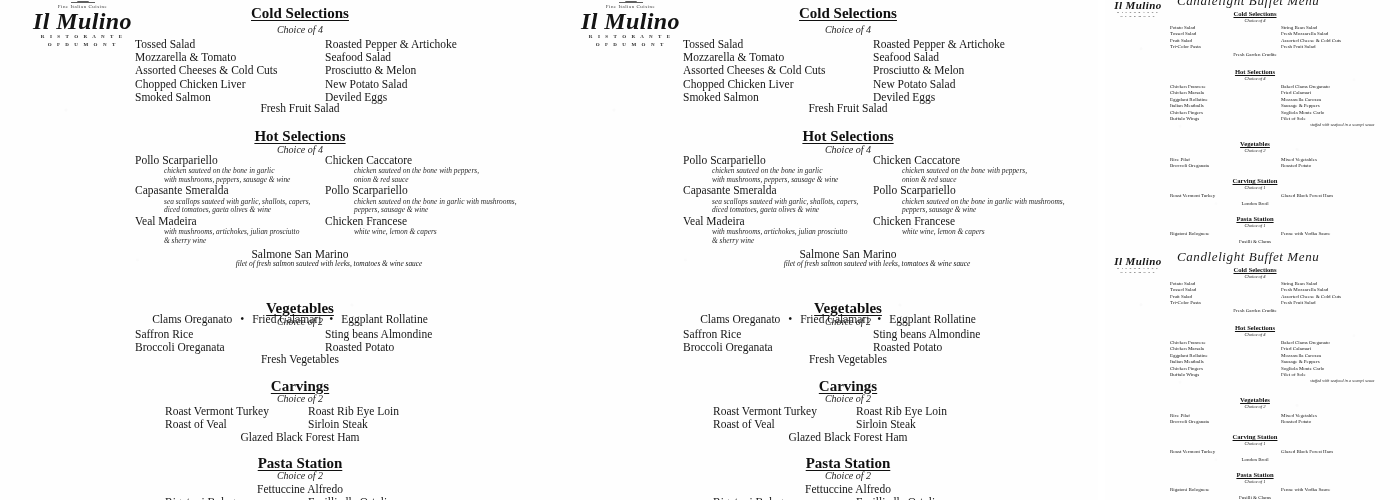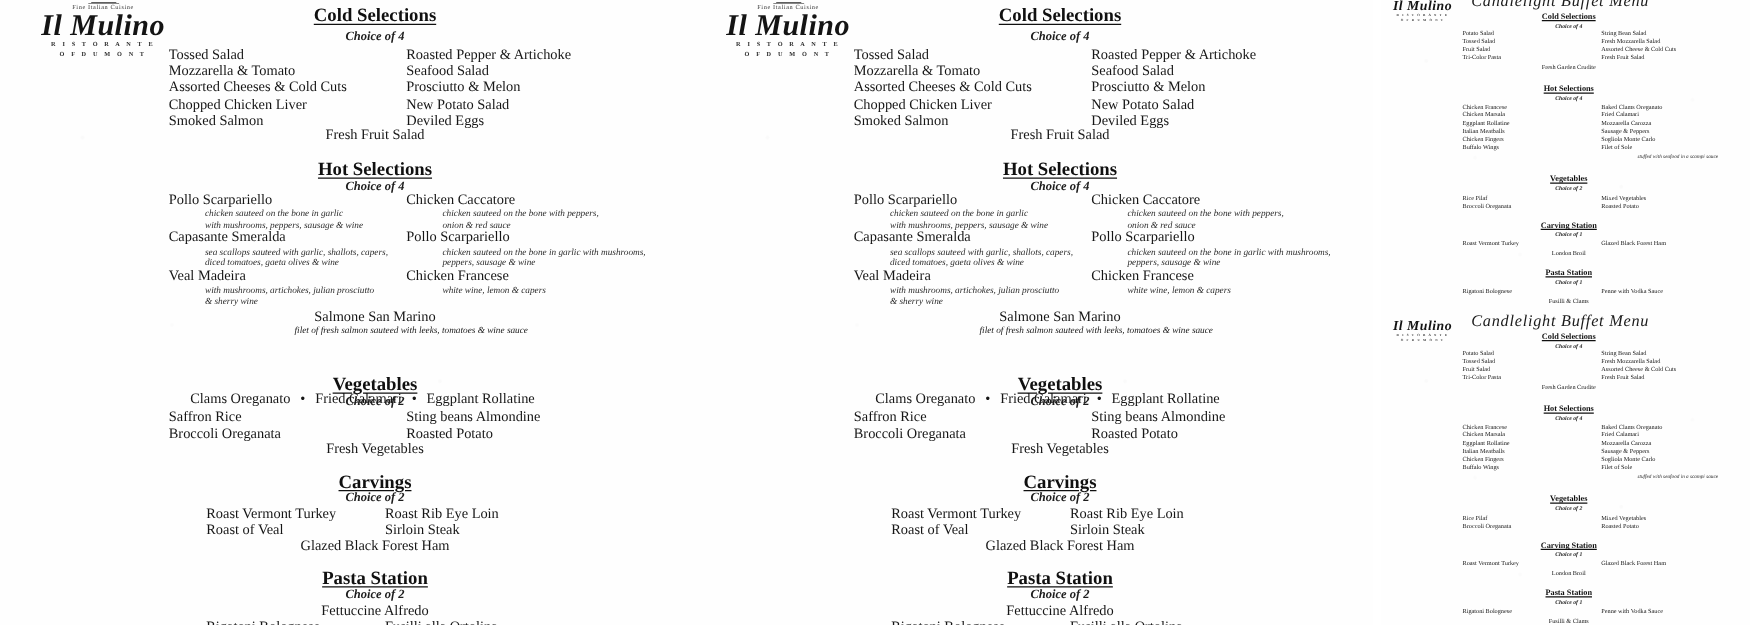--- a/index.html
+++ b/index.html
@@ -84,21 +84,20 @@
     text-underline-offset: 2px;
     color: #101010;
     white-space: nowrap;
   }
   .sec-choice {
     position: absolute;
     text-align: center;
     font-style: italic;
     color: #1d1d1d;
     white-space: nowrap;
-    font-weight: bold;
   }
   .doc-title {
     position: absolute;
     font-family: "Liberation Serif", "DejaVu Serif", serif;
     font-style: italic;
     color: #1b1b1b;
     white-space: nowrap;
     letter-spacing: .6px;
   }
 

